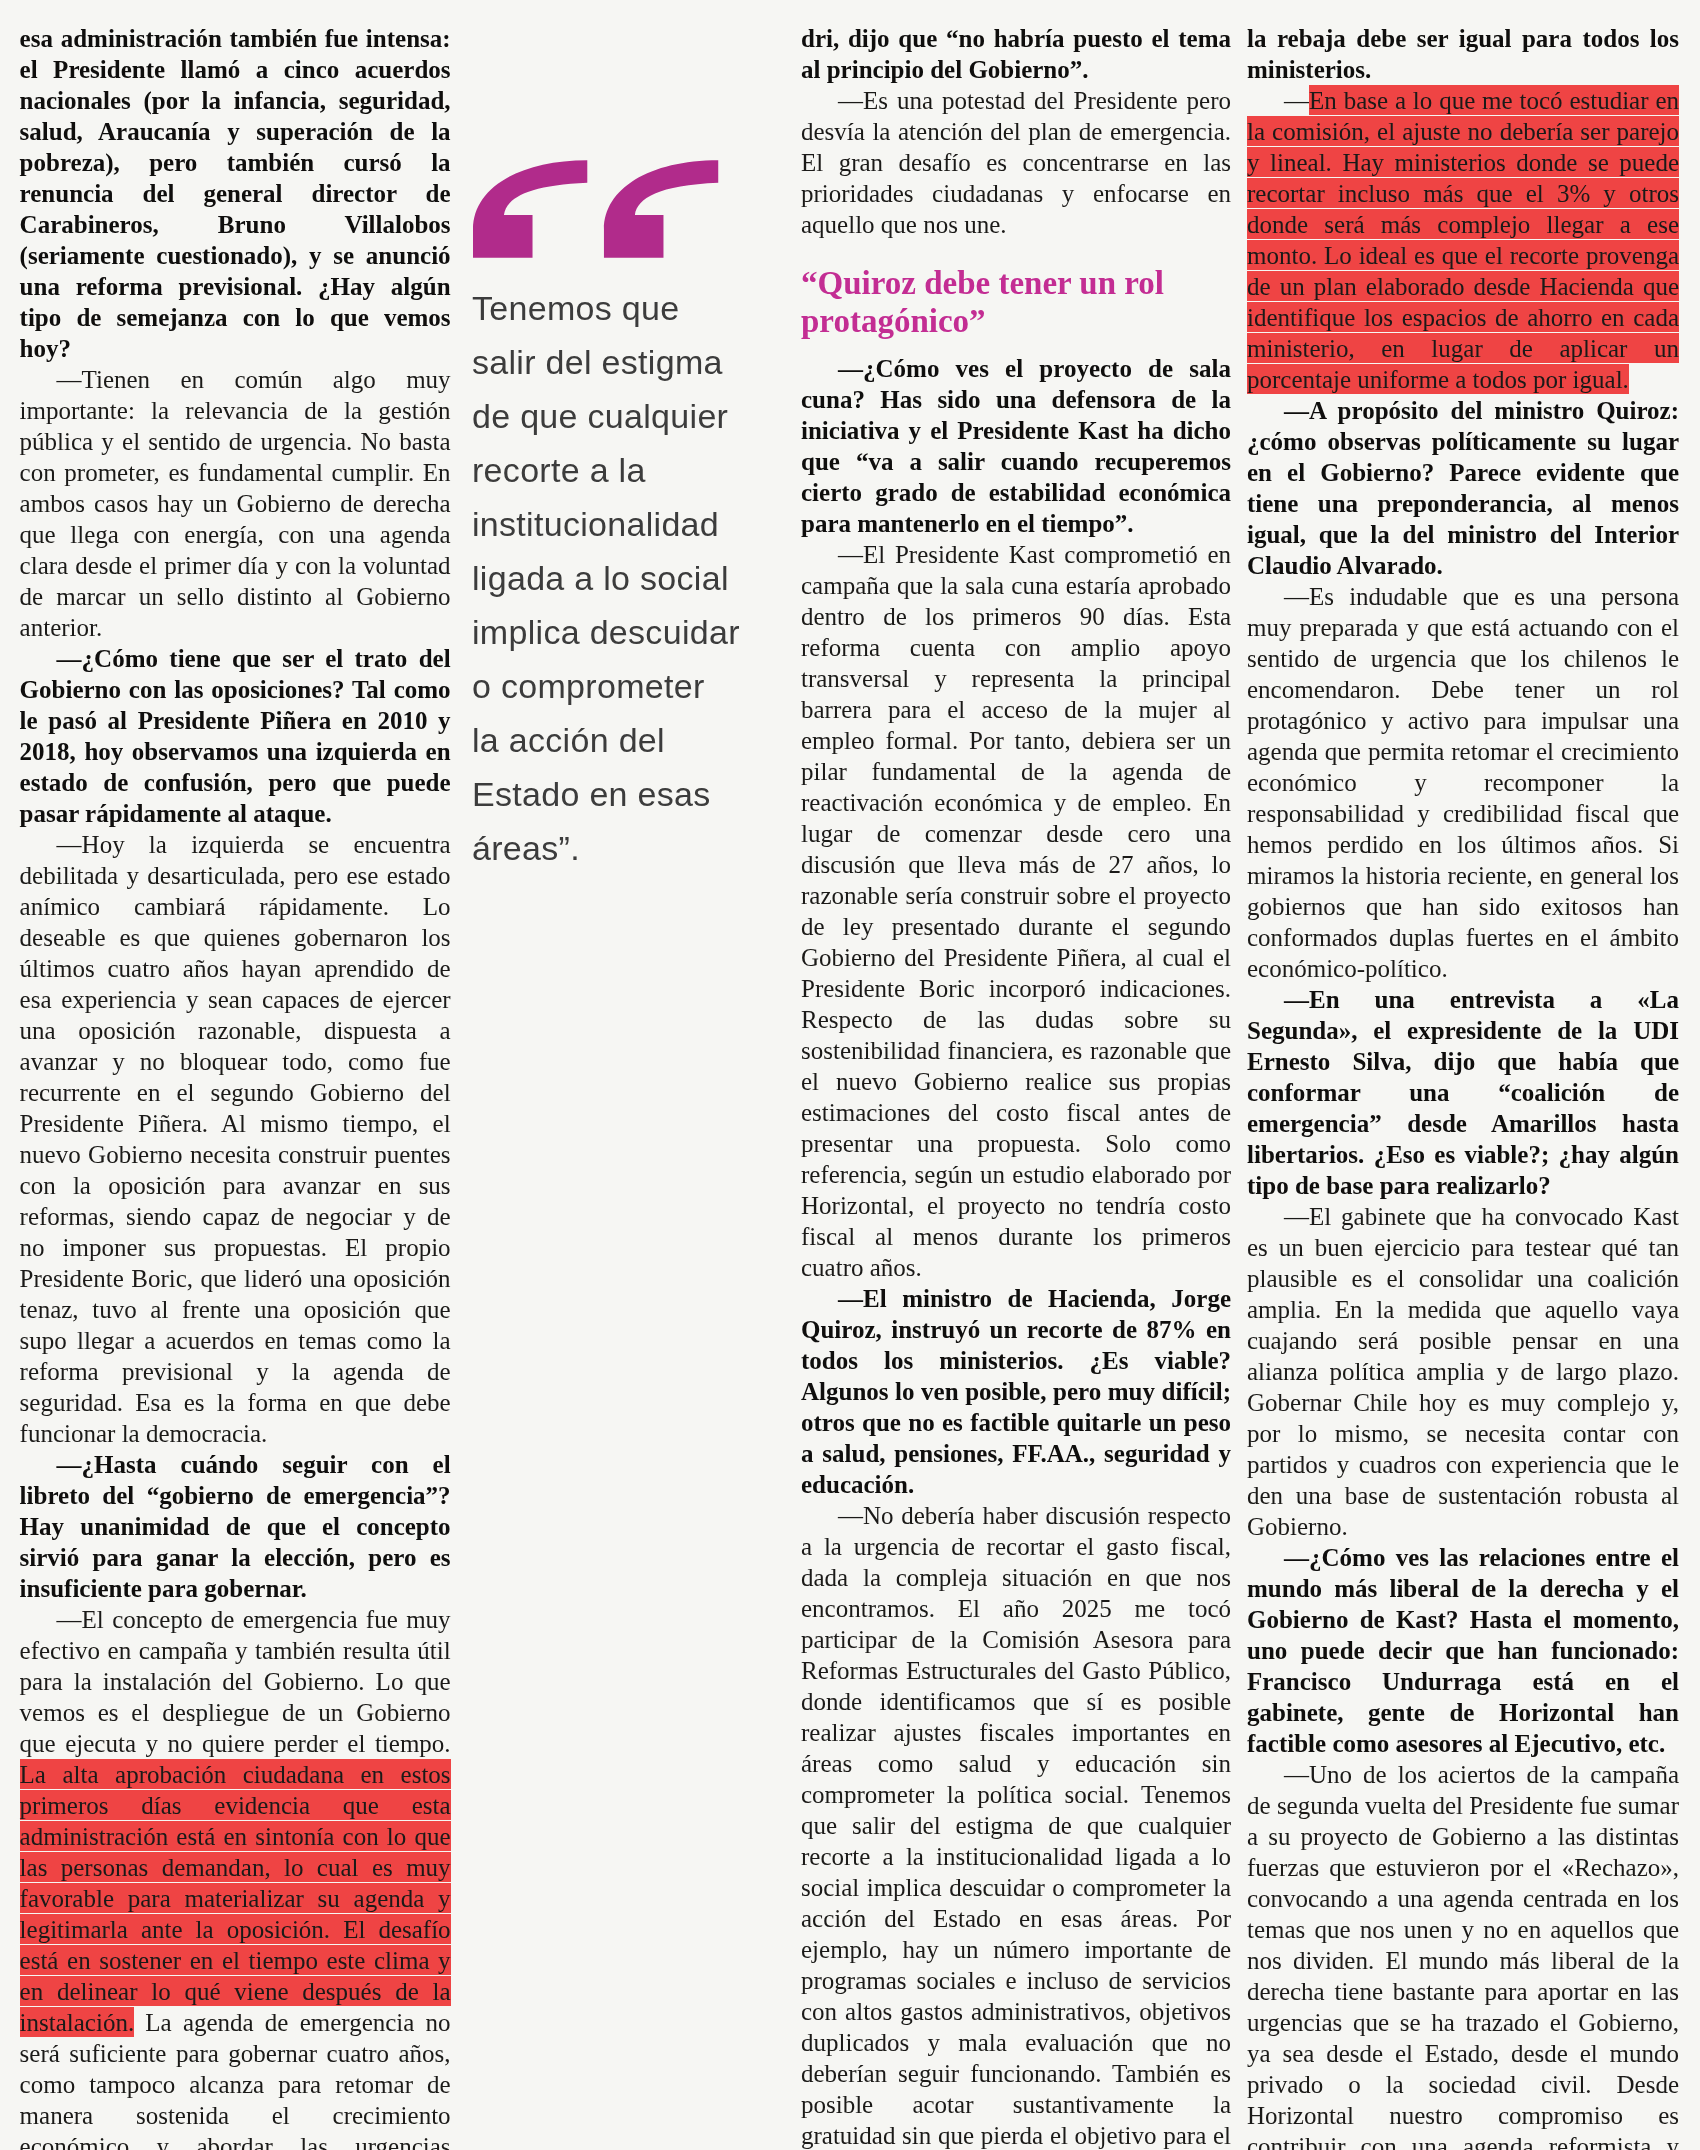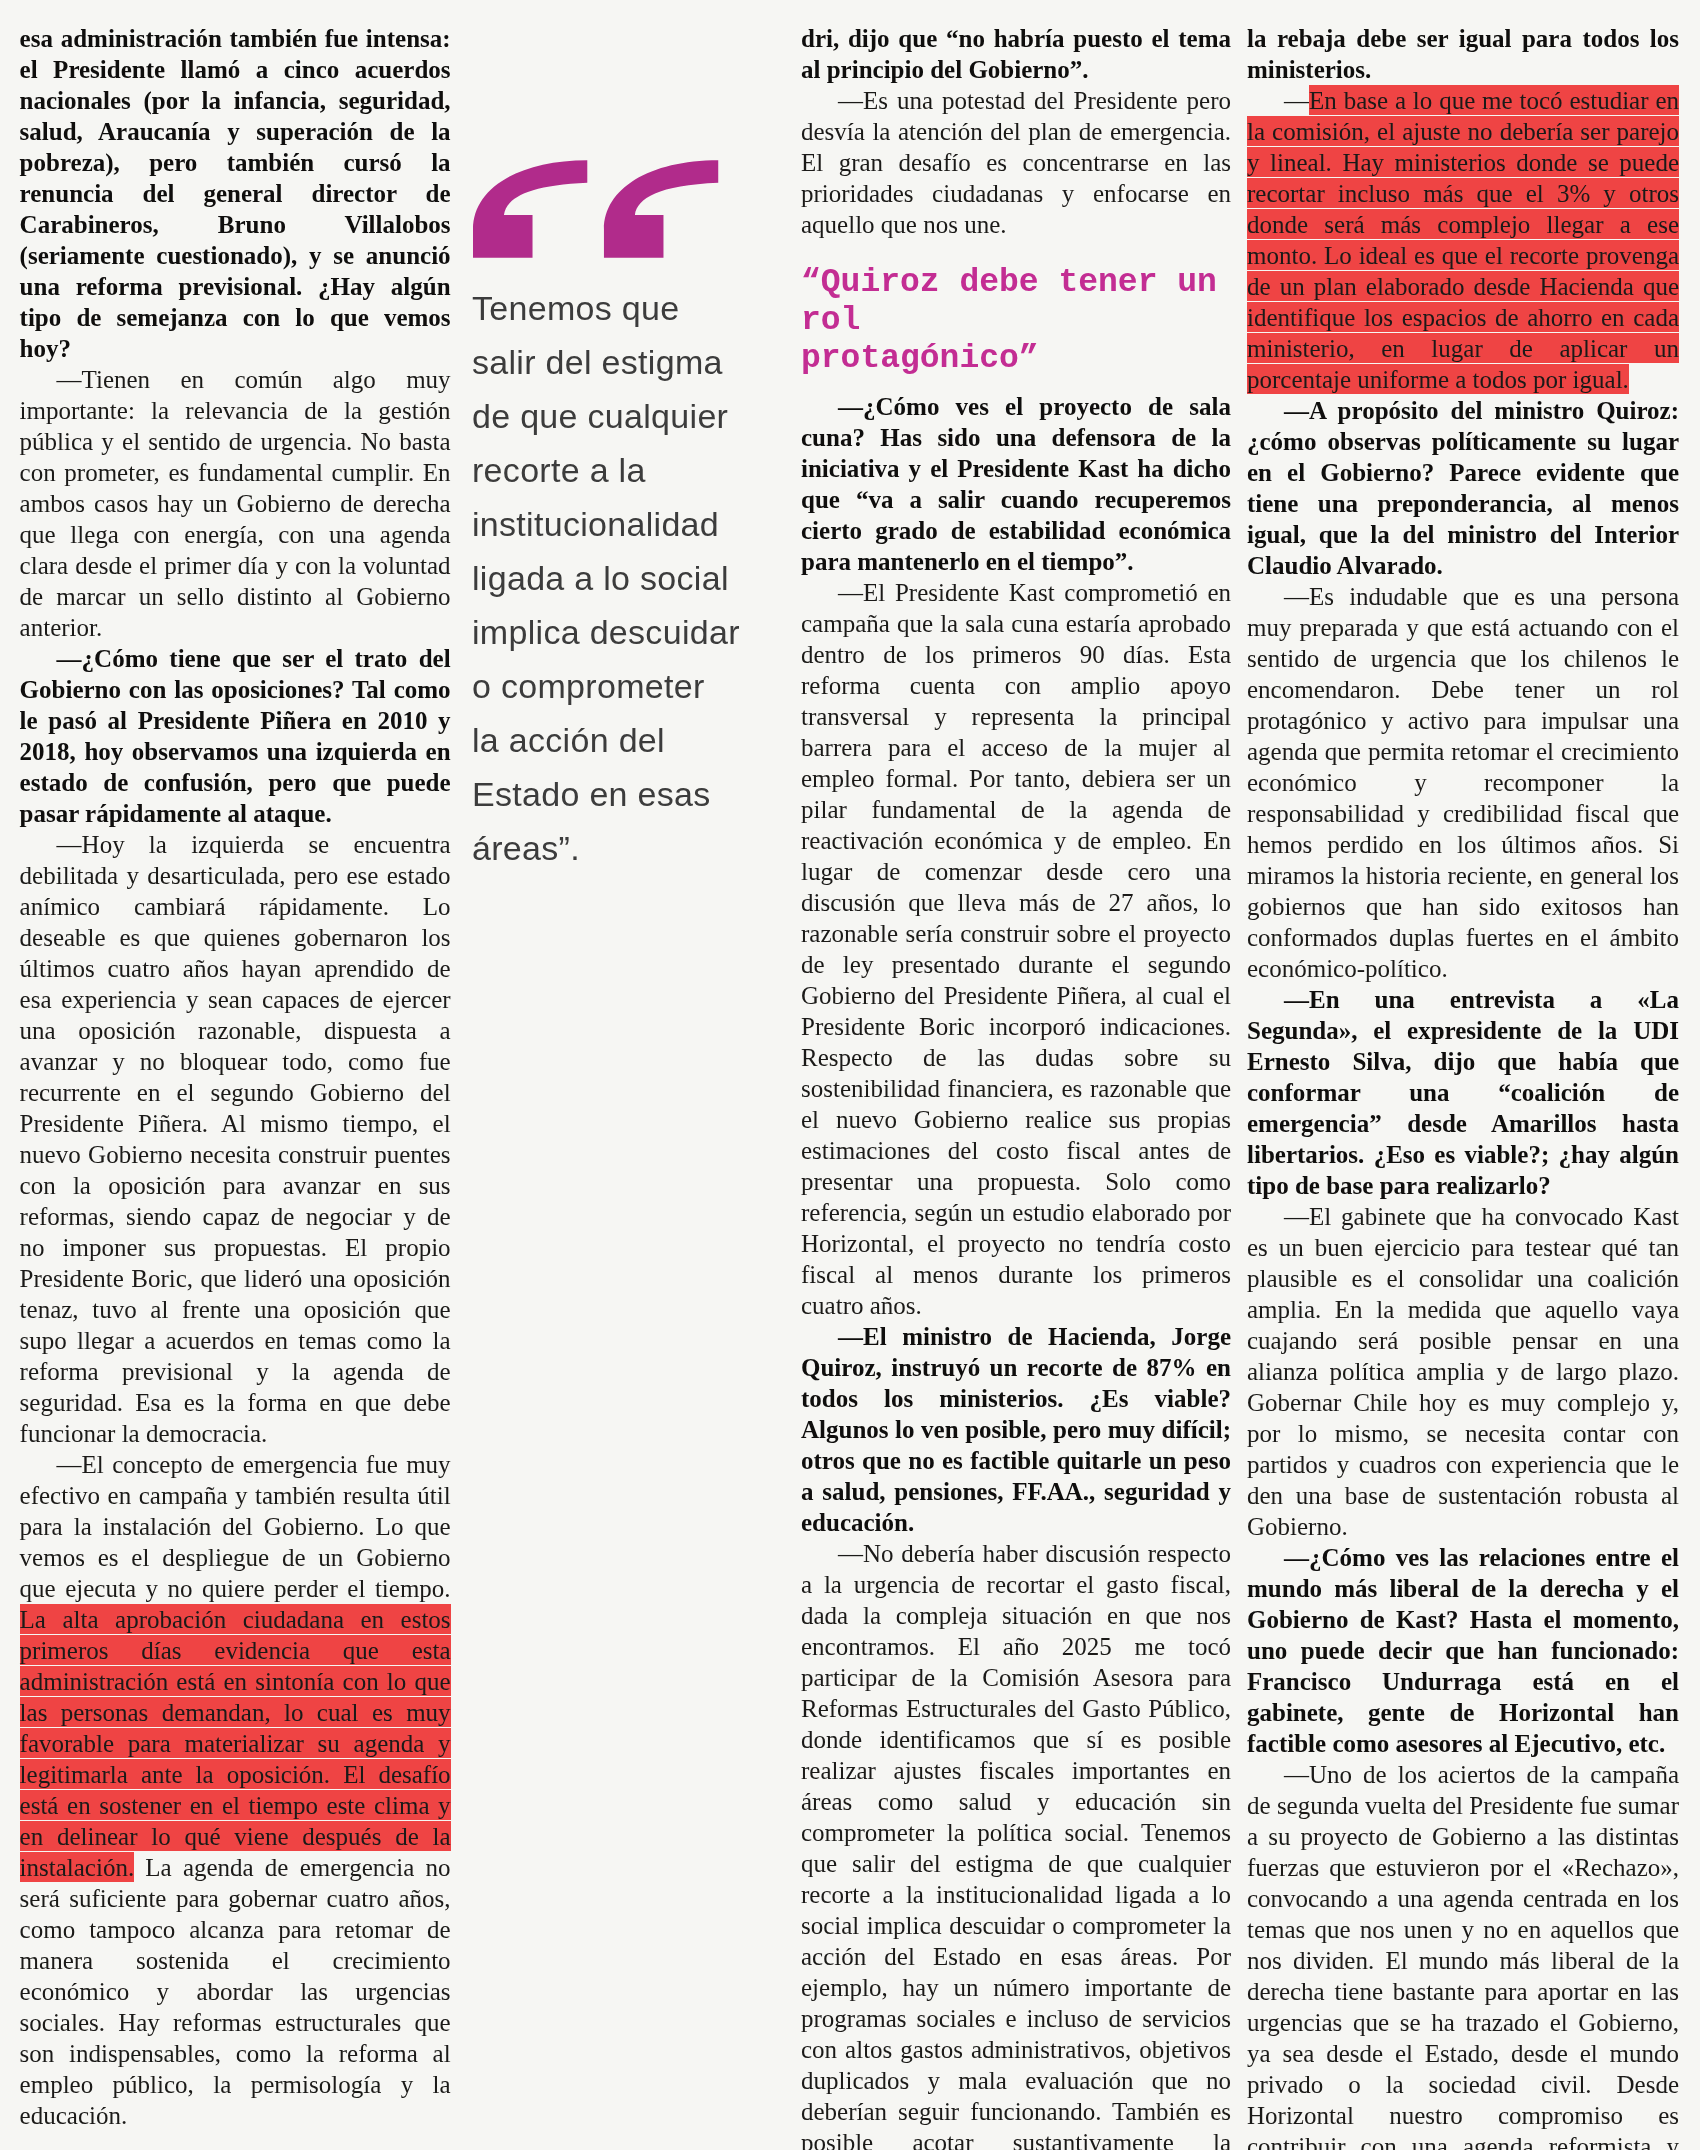--- a/index.html
+++ b/index.html
@@ -21,21 +21,21 @@
   .para.bold{font-weight:700;color:#0f0e0d;}
   .para.indent{text-indent:37px;}
   .hl{
     background:#ef4444;
     box-decoration-break:clone;-webkit-box-decoration-break:clone;
     padding:1.8px 0;
   }
 
   .subhead{
     margin:24px 0 13px 0;
-    font-family:Liberation Mono, monospace;font-weight:700;
+    font-family:Liberation Serif, serif;font-weight:700;
     font-size:33px;line-height:38px;color:#c32d93;
     white-space:pre-line;text-align:left;
   }
 
   .pq{margin:0;}
   .pq-1{margin-top:350px;}
   .pq-2{margin-top:160px;}
   .pq-mark-svg{display:block;margin:0 0 22.6px 1.2px;}
   .pq-text{
     font-family:"Liberation Sans",sans-serif;
@@ -44,20 +44,21 @@
   }
 </style>
 </head>
 <body>
 
 <div class="col col-1">
     <p class="para bold"><span>esa administración también fue intensa: el Presidente llamó a cinco acuerdos nacionales (por la infancia, seguridad, salud, Araucanía y superación de la pobreza), pero también cursó la renuncia del general director de Carabineros, Bruno Villalobos (seriamente cuestionado), y se anunció una reforma previsional. ¿Hay algún tipo de semejanza con lo que vemos hoy?</span></p>
     <p class="para indent"><span>—Tienen en común algo muy importante: la relevancia de la gestión pública y el sentido de urgencia. No basta con prometer, es fundamental cumplir. En ambos casos hay un Gobierno de derecha que llega con energía, con una agenda clara desde el primer día y con la voluntad de marcar un sello distinto al Gobierno anterior.</span></p>
     <p class="para bold indent"><span>—¿Cómo tiene que ser el trato del Gobierno con las oposiciones? Tal como le pasó al Presidente Piñera en 2010 y 2018, hoy observamos una izquierda en estado de confusión, pero que puede pasar rápidamente al ataque.</span></p>
     <p class="para indent"><span>—Hoy la izquierda se encuentra debilitada y desarticulada, pero ese estado anímico cambiará rápidamente. Lo deseable es que quienes gobernaron los últimos cuatro años hayan aprendido de esa experiencia y sean capaces de ejercer una oposición razonable, dispuesta a avanzar y no bloquear todo, como fue recurrente en el segundo Gobierno del Presidente Piñera. Al mismo tiempo, el nuevo Gobierno necesita construir puentes con la oposición para avanzar en sus reformas, siendo capaz de negociar y de no imponer sus propuestas. El propio Presidente Boric, que lideró una oposición tenaz, tuvo al frente una oposición que supo llegar a acuerdos en temas como la reforma previsional y la agenda de seguridad. Esa es la forma en que debe funcionar la democracia.</span></p>
+    <p class="para bold indent"><span>—¿Hasta cuándo seguir con el libreto del “gobierno de emergencia”? Hay unanimidad de que el concepto sirvió para ganar la elección, pero es insuficiente para gobernar.</span></p>
     <p class="para indent"><span>—El concepto de emergencia fue muy efectivo en campaña y también resulta útil para la instalación del Gobierno. Lo que vemos es el despliegue de un Gobierno que ejecuta y no quiere perder el tiempo. </span><span class="hl">La alta aprobación ciudadana en estos primeros días evidencia que esta administración está en sintonía con lo que las personas demandan, lo cual es muy favorable para materializar su agenda y legitimarla ante la oposición. El desafío está en sostener en el tiempo este clima y en delinear lo qué viene después de la instalación.</span><span> La agenda de emergencia no será suficiente para gobernar cuatro años, como tampoco alcanza para retomar de manera sostenida el crecimiento económico y abordar las urgencias sociales. Hay reformas estructurales que son indispensables, como la reforma al empleo público, la permisología y la educación.</span></p>
   </div>
 <div class="col col-q">
     <div class="pq pq-2">
       <svg viewBox="0 0 210 82" width="250" height="98" class="pq-mark-svg">
         <path d="M96,0 C38,0 0,24 0,58 L0,82 L50,82 L50,46 L26,46 C28,32 46,21 96,19 Z" fill="#b12b8b"></path>
         <path d="M206,0 C148,0 110,24 110,58 L110,82 L160,82 L160,46 L136,46 C138,32 156,21 206,19 Z" fill="#b12b8b"></path>
       </svg>
       <div class="pq-text">Tenemos que
 salir del estigma

